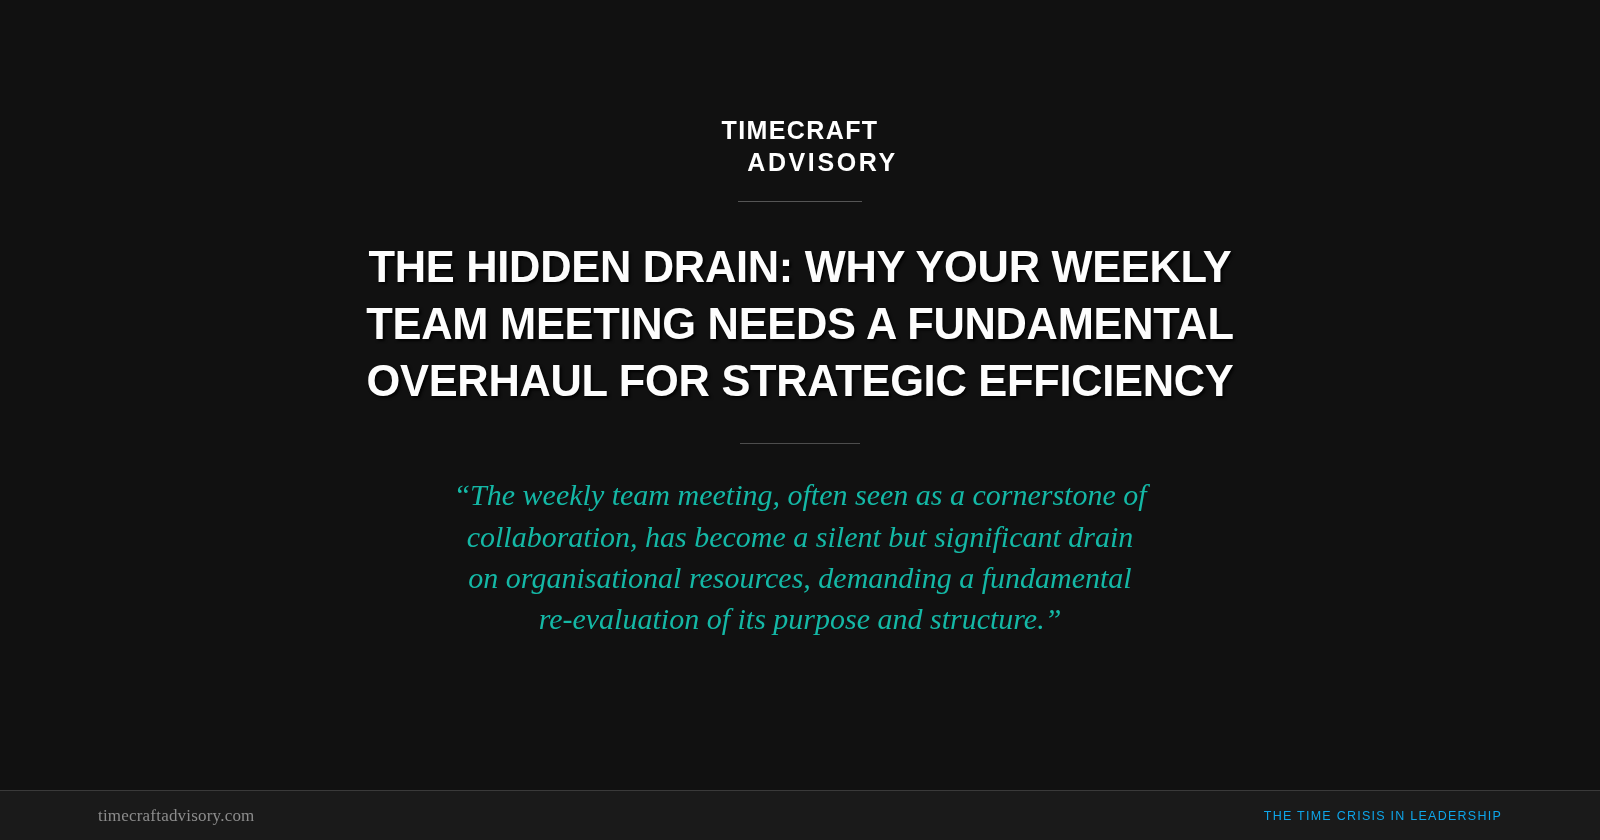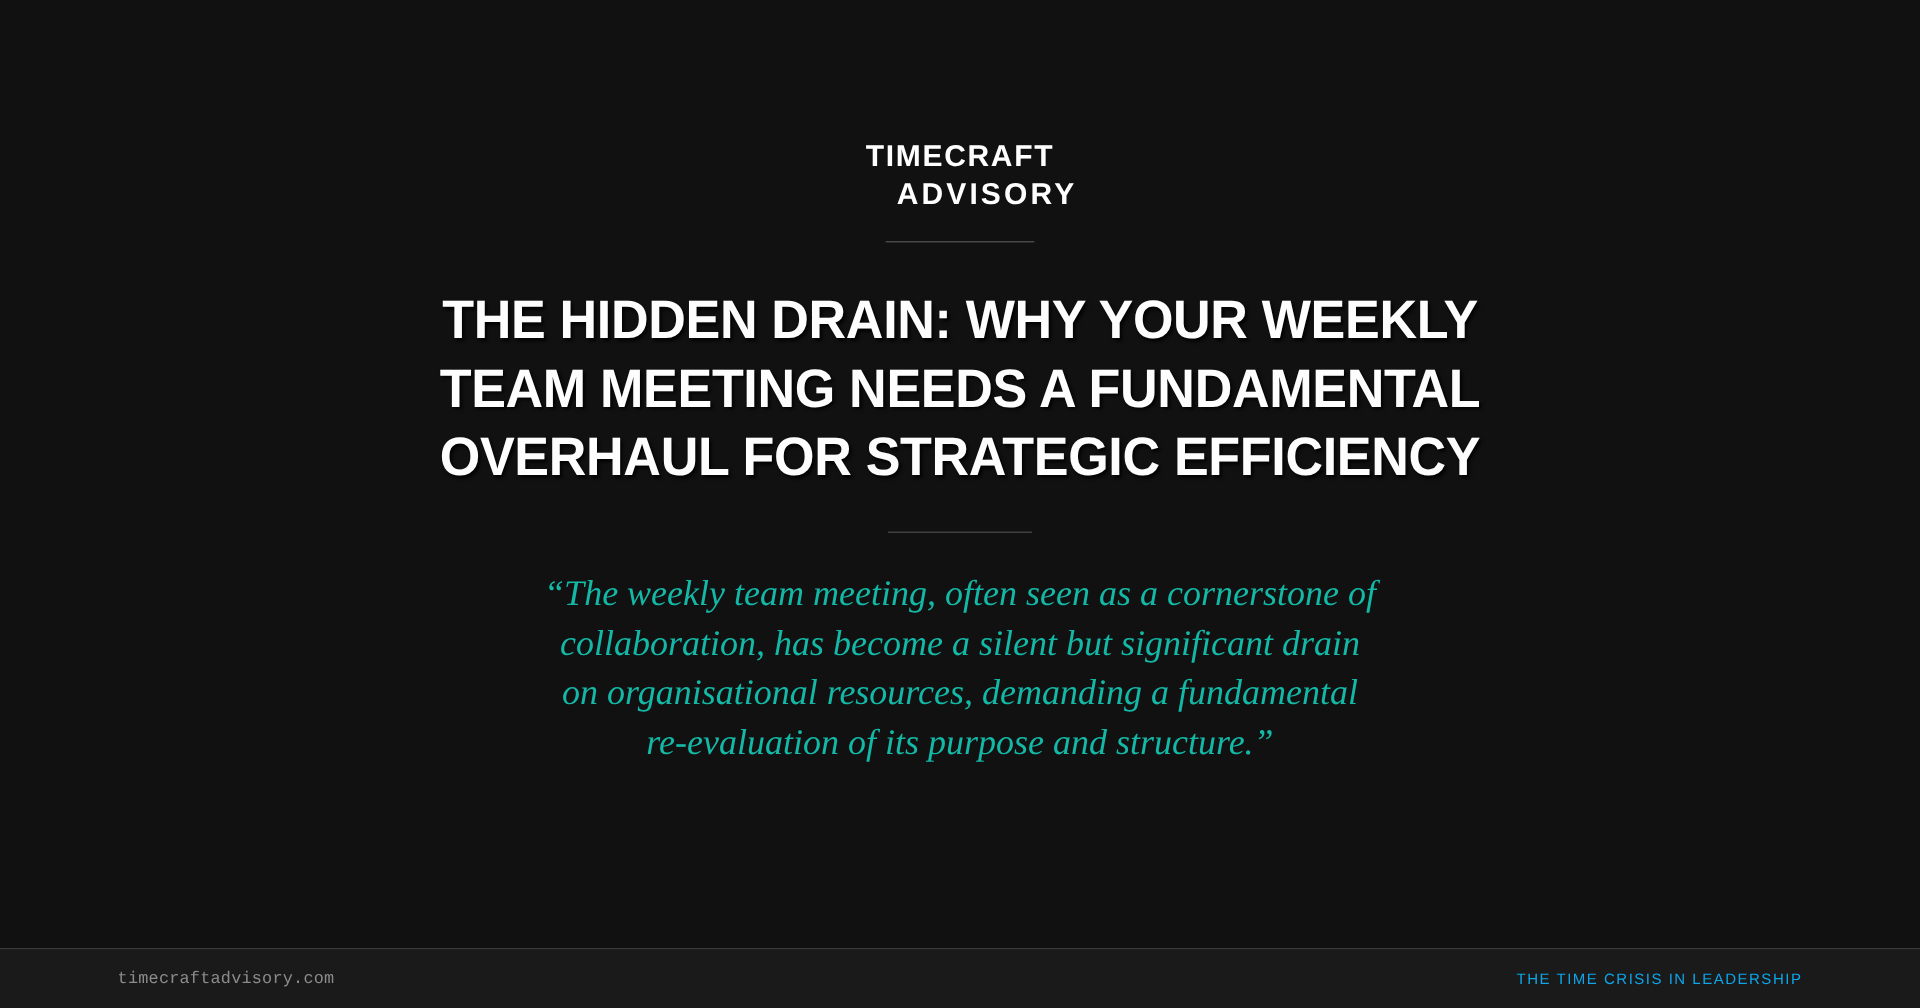--- a/index.html
+++ b/index.html
@@ -150,23 +150,23 @@
     height: 50px;
     background: #1a1a1a;
     border-top: 1px solid #3a3a3a;
     display: flex;
     align-items: center;
     justify-content: space-between;
     padding: 0 98px 0 98px;
   }
 
   .footer-left {
-    font-family: Liberation Mono, monospace;
+    font-family: Liberation Serif, serif;
     font-weight: 400;
-    font-size: 14px;
+    font-size: 17px;
     letter-spacing: 0.2px;
     color: #8c8c8c;
   }
 
   .footer-right {
     font-family: "Liberation Sans", sans-serif;
     font-weight: 400;
     font-size: 12.5px;
     letter-spacing: 1.25px;
     text-transform: uppercase;

